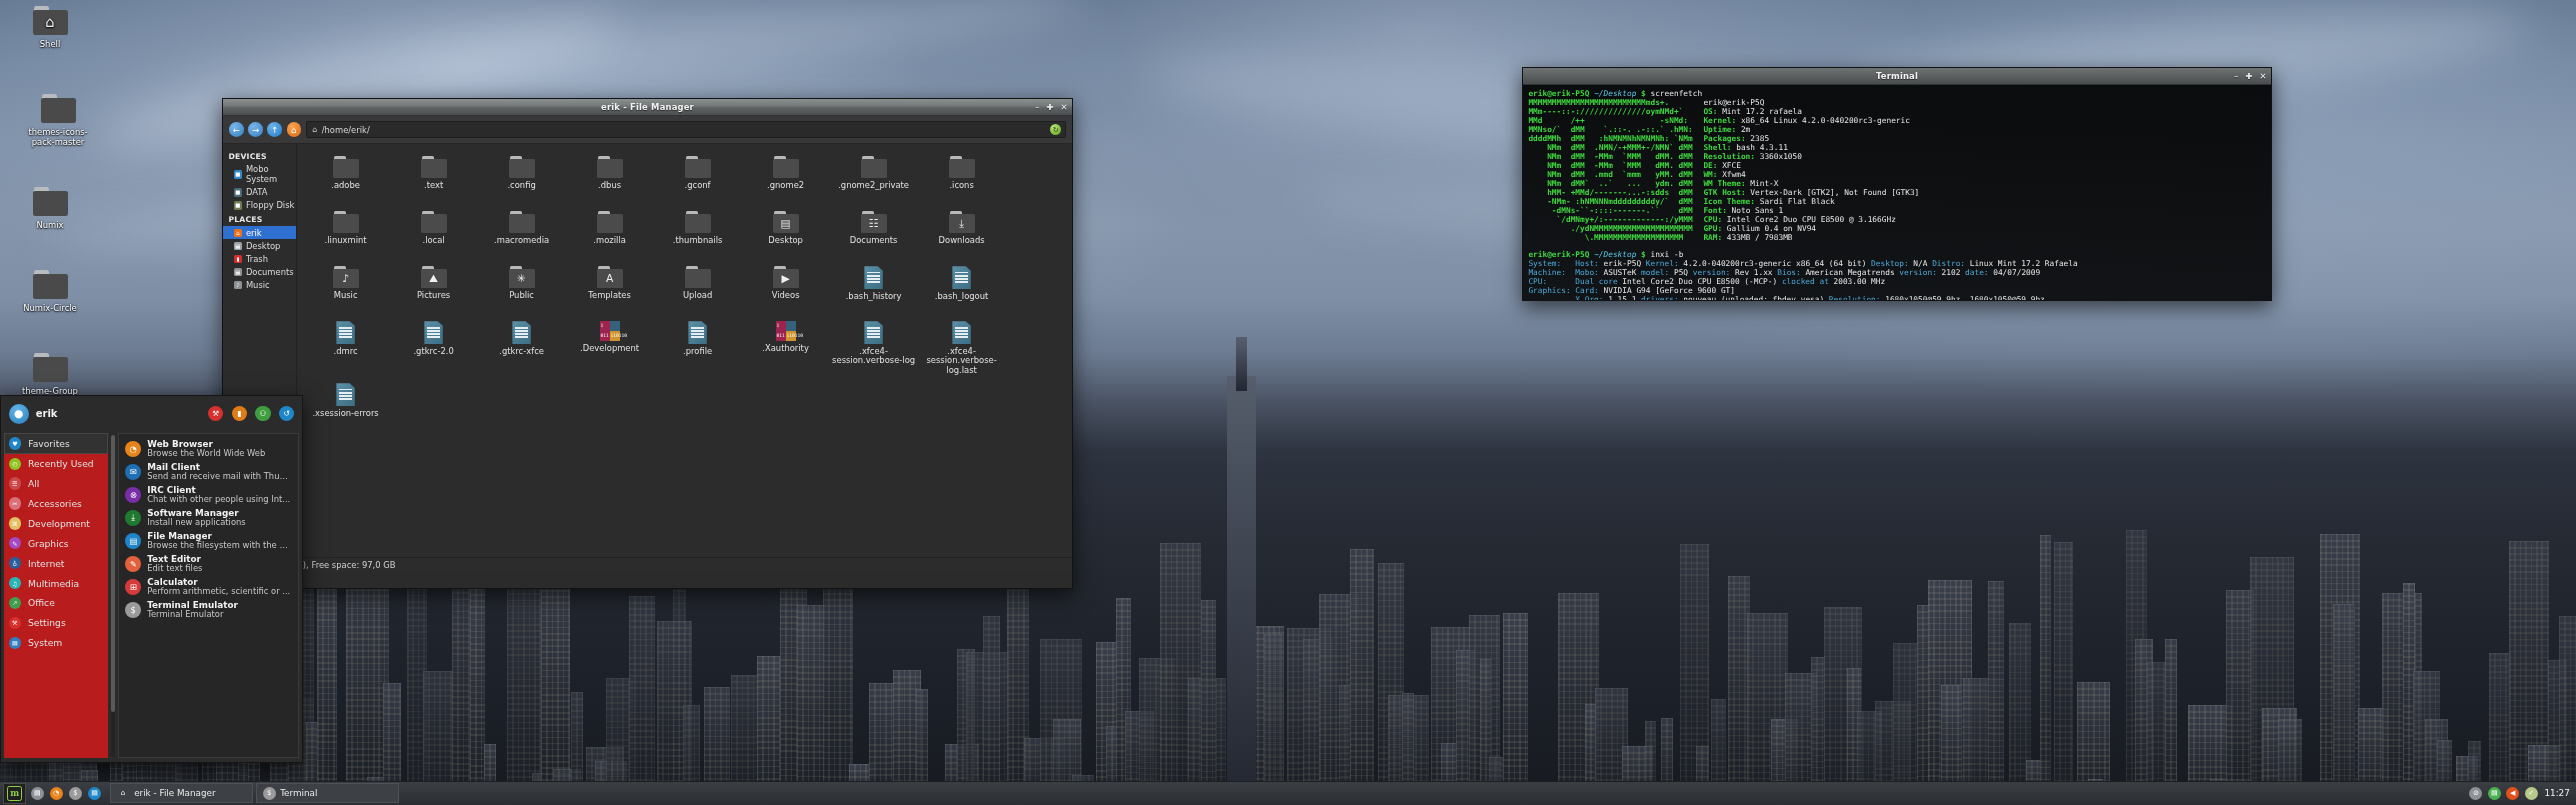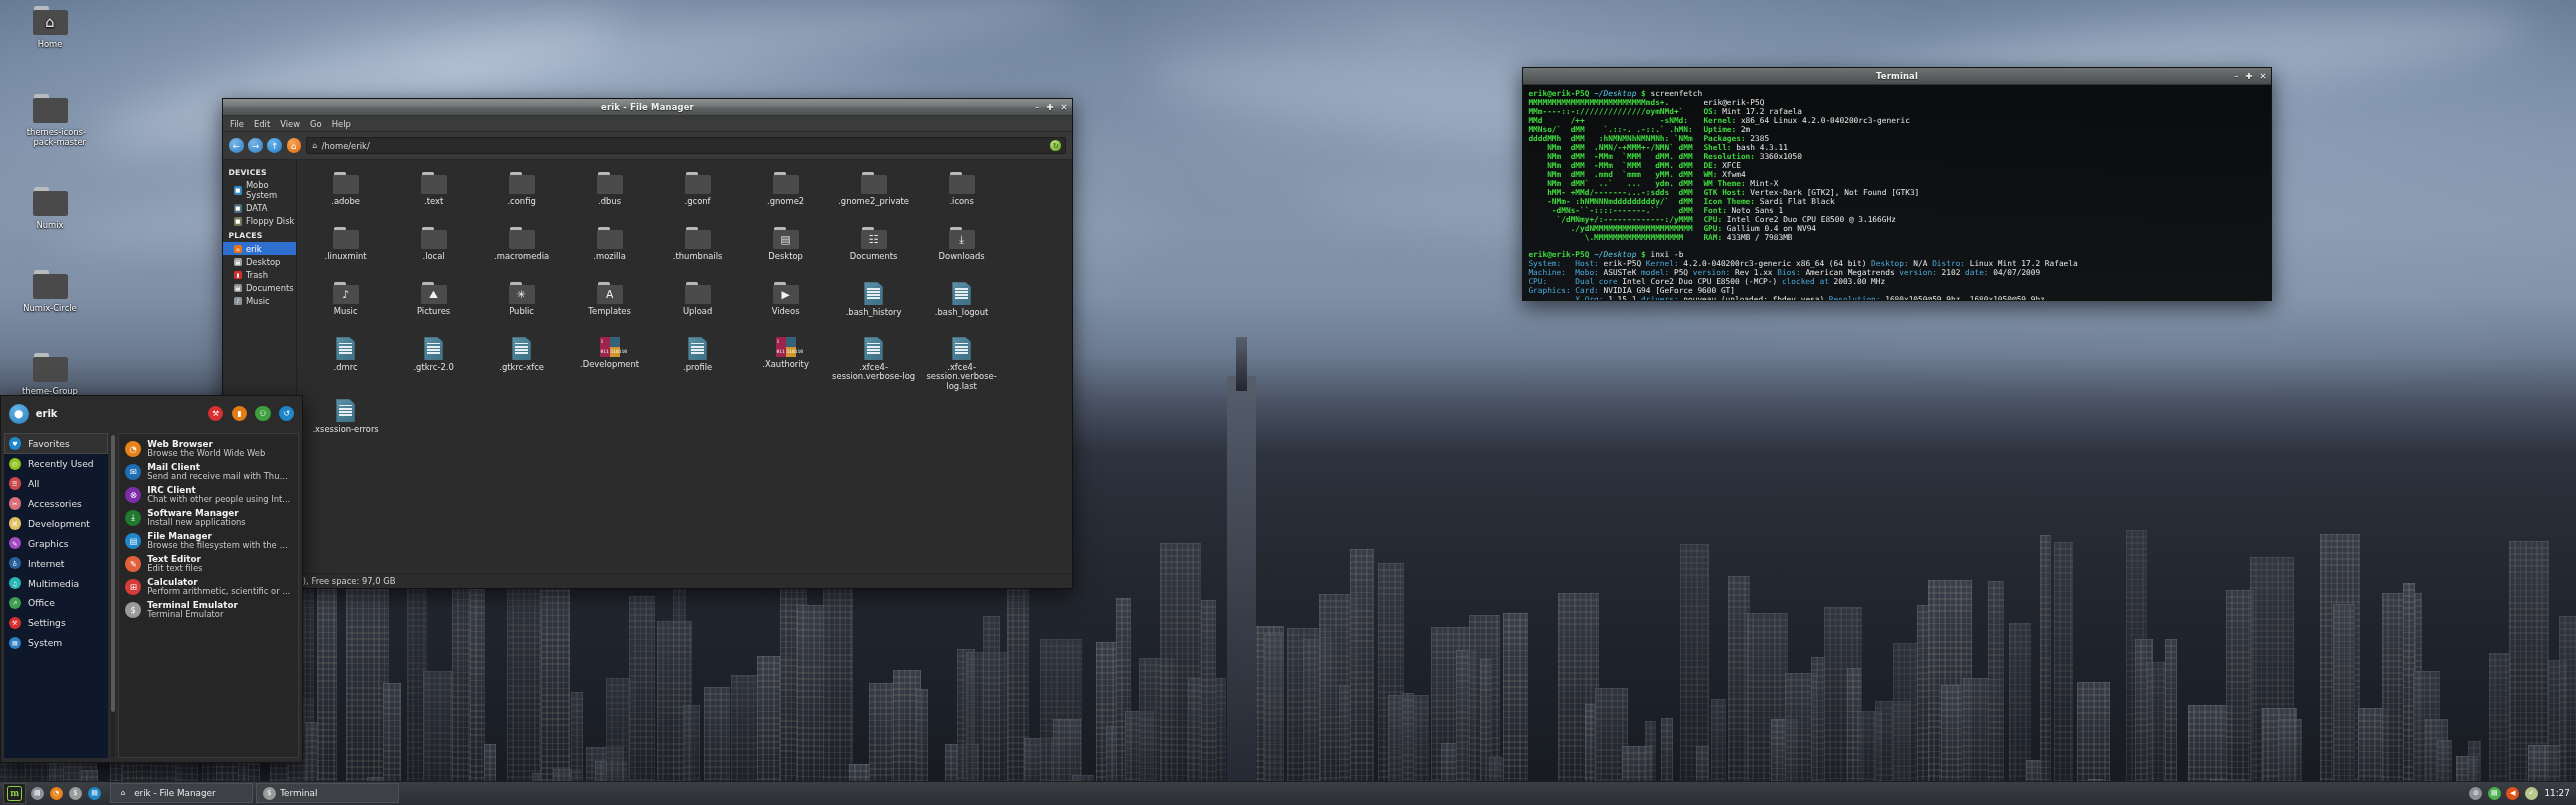--- a/index.html
+++ b/index.html
@@ -203,21 +203,21 @@
     display:flex; flex-direction:column;
   }
   .wk-head { height:35px; display:flex; align-items:center; padding:0 7.7px; gap:7px; background:#2b2b2b;}
   .wk-avatar { width:20px;height:20px;border-radius:50%;background:radial-gradient(circle at 40% 30%,#63b5e8,#2a7fbd);
     display:flex;align-items:center;justify-content:center;font-size:10.7px;color:#fff;flex:none;}
   .wk-user { font-size:10px;font-weight:bold;color:#f0f0f0;flex:1;}
   .wk-actions { display:flex; gap:8.4px; }
   .wk-act { width:15.3px;height:15.3px;border-radius:50%;display:flex;align-items:center;justify-content:center;
     font-size:7.7px;color:#fff;cursor:pointer;}
   .wk-body { flex:1; display:flex; padding:2.3px 3.1px 3.8px; gap:2.3px; overflow:hidden;}
-  .wk-cats { width:104px; background:#0f172a; overflow:hidden; }
+  .wk-cats { width:104px; background:#b91c1c; overflow:hidden; }
   .wk-cat { display:flex;align-items:center;gap:7px;padding:3.8px 4.6px;font-size:9.2px;color:#e0e0e0;cursor:pointer;}
   .wk-cat.sel { background:#323232; border:0.8px solid #464646; padding:3.1px 3.8px;}
   .wk-ci { width:12.3px;height:12.3px;border-radius:50%;flex:none;display:flex;align-items:center;justify-content:center;font-size:6.1px;color:#fff;}
   .wk-scroll { width:3.8px; background:#242424; border-radius:2.3px; margin: 1.5px 0.8px; }
   .wk-scroll i { display:block; width:3.8px;height:86%;background:#5a5a5a;border-radius:2.3px;}
   .wk-apps { flex:1; background:#262626; border:0.8px solid #3a3a3a; padding:3.1px 2.3px; overflow:hidden;}
   .wk-app { display:flex; align-items:center; gap:6.1px; padding:2.3px 3.8px; cursor:pointer;}
   .wk-ai { width:16px;height:16px;border-radius:50%;flex:none;display:flex;align-items:center;justify-content:center;font-size:8.4px;color:#fff;}
   .wk-at { line-height:9.2px; overflow:hidden;}
   .wk-an { font-size:8.8px;font-weight:bold;color:#f2f2f2;display:block;}
@@ -691,23 +691,23 @@
       <div class="spire" style="left: 1227px; bottom: 0px; width: 29px; height: 429px;"></div>
       <div class="spire" style="left: 1236px; bottom: 414px; width: 10.7px; height: 54px;"></div>
     </div>
 </div>
 
 <div id="desk-icons">
     <div class="desk-icon" style="left: 14px; top: 6.1px;">
       <div class="folder-glyph">
         <span class="hm">⌂</span>
       </div>
-      <span class="lbl">Home</span>
-    </div>
-    <div class="desk-icon" style="left: 14px; top: 94px; text-align: right;">
+      <span class="lbl">Shell</span>
+    </div>
+    <div class="desk-icon" style="left: 22px; top: 94px;">
       <div class="folder-glyph"></div>
       <span class="lbl">themes-icons-pack-master</span>
     </div>
     <div class="desk-icon" style="left: 14px; top: 187px;">
       <div class="folder-glyph"></div>
       <span class="lbl">Numix</span>
     </div>
     <div class="desk-icon" style="left: 14px; top: 270px;">
       <div class="folder-glyph"></div>
       <span class="lbl">Numix-Circle</span>
@@ -721,27 +721,20 @@
 <div class="win" id="fm">
   <div class="titlebar">
     <div class="title-text">erik - File Manager</div>
     <div class="win-btns">
       <span>–</span>
       <span>✚</span>
       <span>✕</span>
     </div>
   </div>
 
-  <div class="menubar" id="fm-menubar">
-      <span>File</span>
-      <span>Edit</span>
-      <span>View</span>
-      <span>Go</span>
-      <span>Help</span>
-    </div>
 
   <div class="toolbar">
     <div class="navbtn blue">←</div>
     <div class="navbtn blue">→</div>
     <div class="navbtn blue2">↑</div>
     <div class="navbtn orange">⌂</div>
     <div class="pathbar">
       <span class="home-mini">⌂</span>
       <span class="ptxt" title="/home/erik/">/home/erik/</span>
       <span class="refresh">↻</span>

